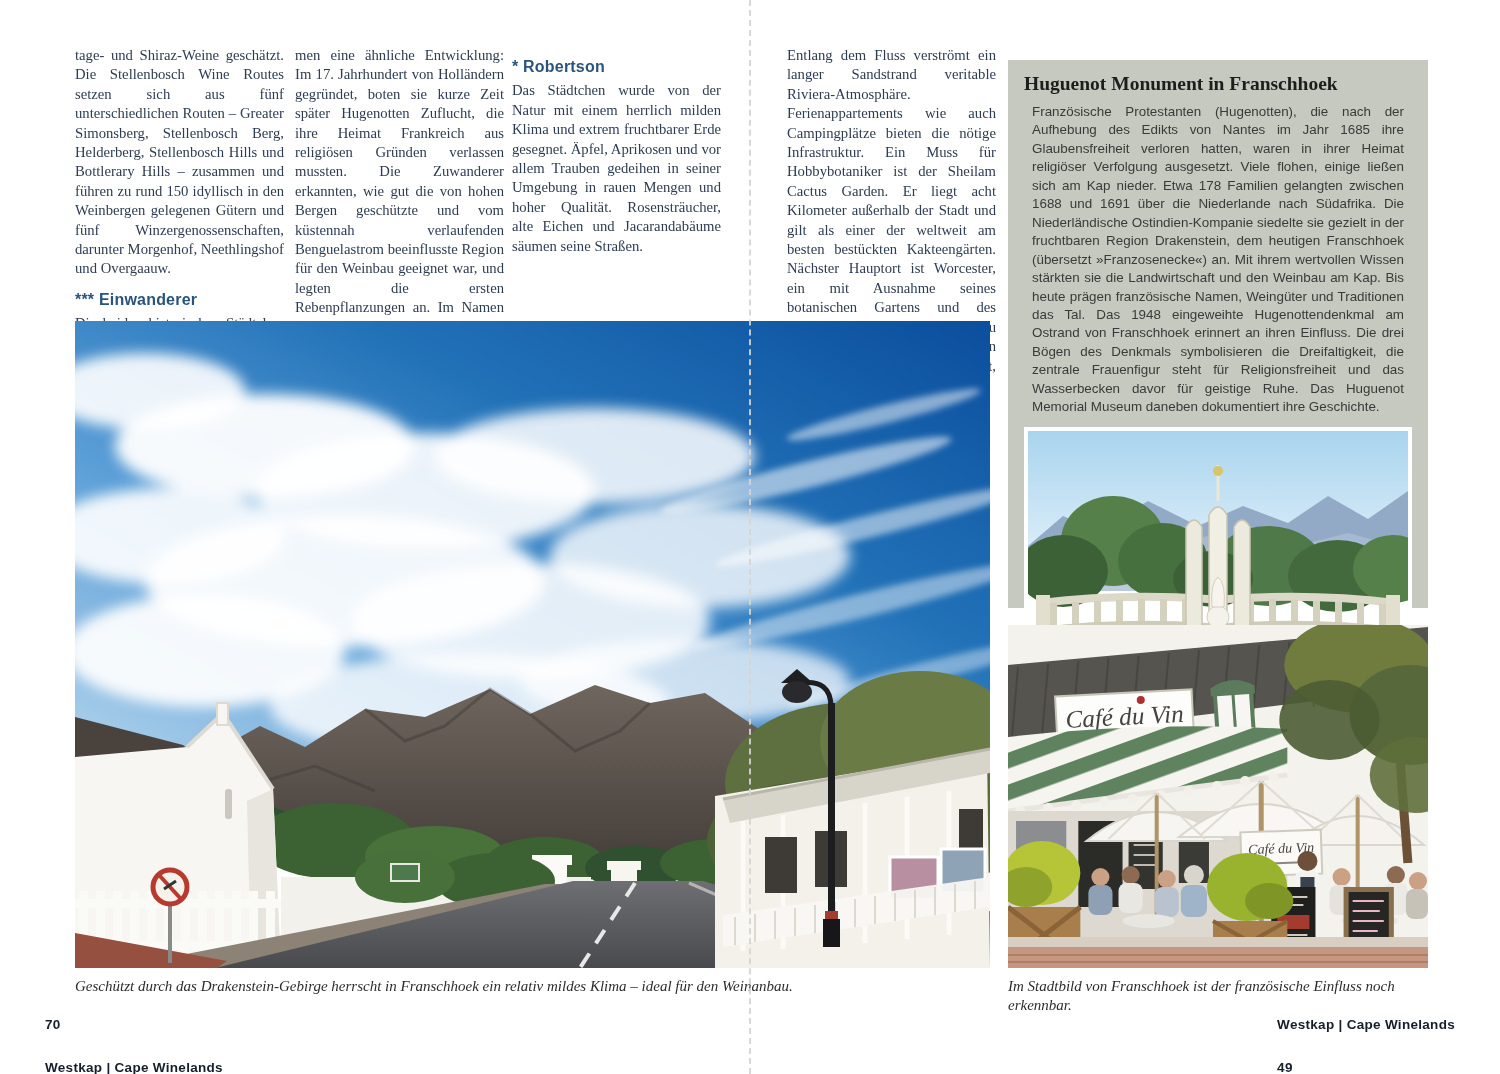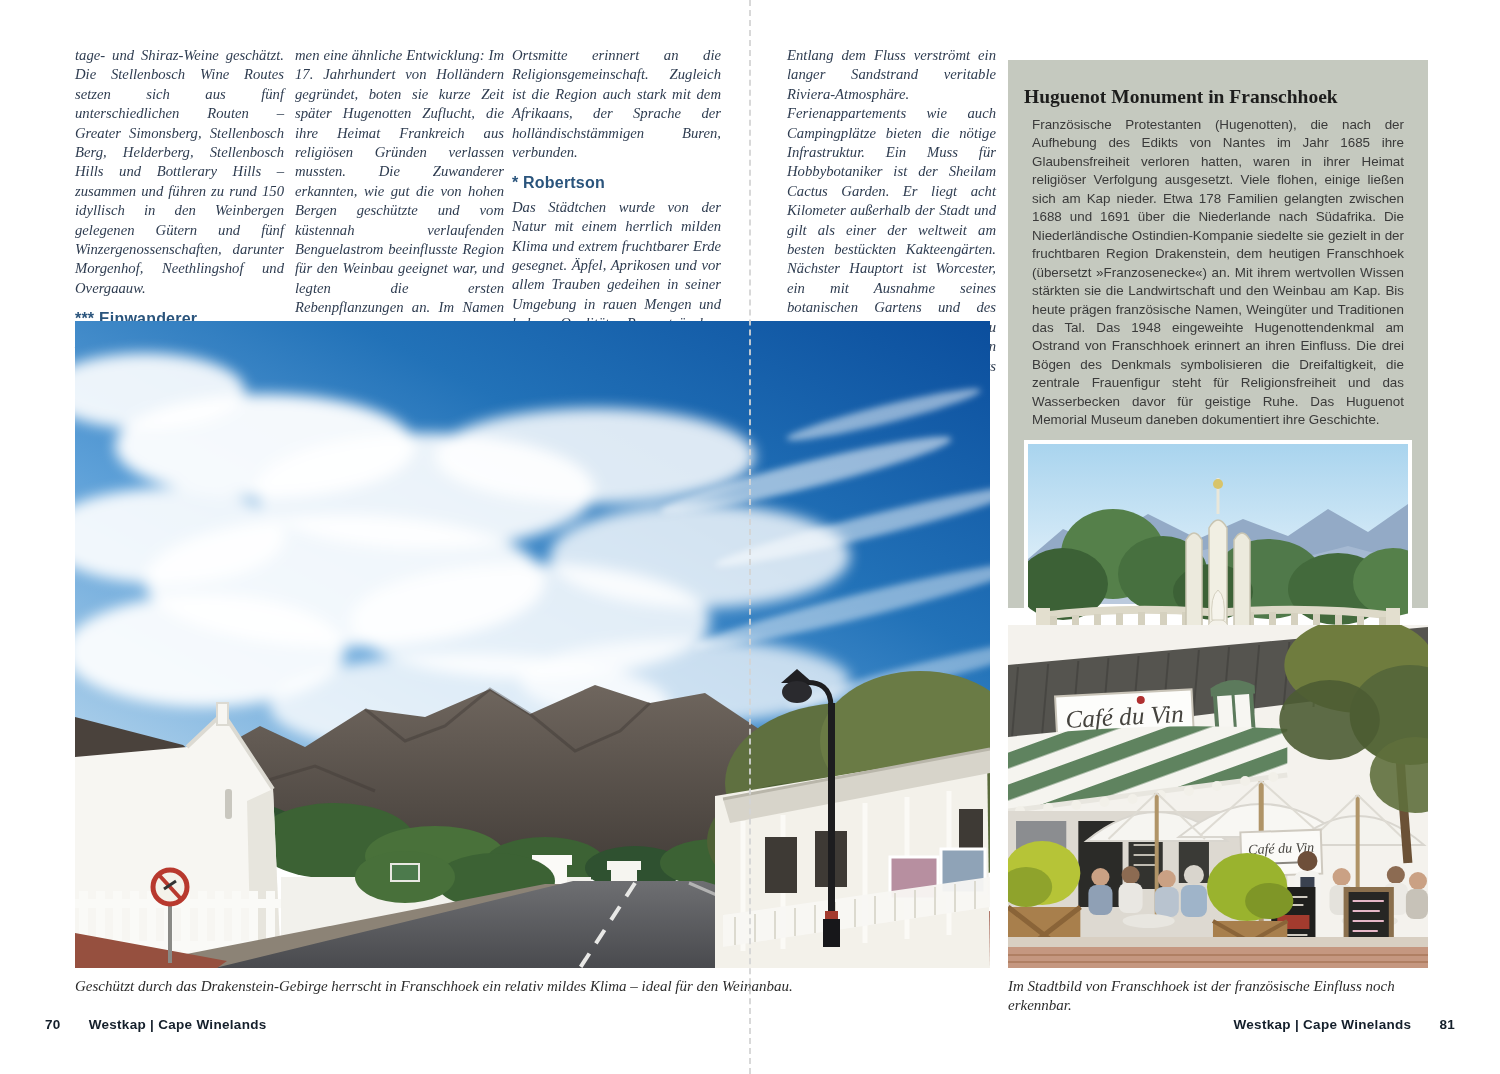--- a/index.html
+++ b/index.html
@@ -4,66 +4,65 @@
 <style>
   html,body{margin:0;padding:0;background:#ffffff;}
   .page{position:relative;width:1500px;height:1074px;background:#ffffff;overflow:hidden;
         font-family:"Liberation Serif",serif;}
   
   .fold{position:absolute;left:749px;top:0;height:1074px;width:0;
         border-left:2px dashed #d4d4d4;z-index:40;opacity:.9;}
   
   .col{position:absolute;top:46px;width:209px;font-size:14.7px;line-height:19.4px;
        color:#2e3c50;text-align:justify;}
-  .col p{margin:0;font-style:italic;}
+  .col p{margin:0;}
   #col1{left:75px;} #col2{left:295px;} #col3{left:512px;} #col4{left:787px;}
   .star-head{font-family:"Liberation Sans",sans-serif;font-weight:bold;font-size:16px;
        color:#2a547c;margin:11px 0 5px 0;text-align:left;letter-spacing:.2px;}
   
   .infobox{position:absolute;left:1008px;top:60px;width:420px;height:548px;
        background:#c5c9bf;box-sizing:border-box;padding:11px 16px 14px 16px;}
   .infobox h2{font-family:"Liberation Serif",serif;font-weight:bold;font-size:19.5px;
-       color:#1d1d1c;margin:15px 0 5px 0;}
+       color:#1d1d1c;margin:2px 0 5px 0;}
   .infobox .boxtext{font-family:"Liberation Sans",sans-serif;font-size:13.4px;
        line-height:18.45px;color:#3a3a3a;text-align:justify;margin:8px;}
   .infobox .photo-frame{margin-top:10px;background:#ffffff;padding:4px;}
   .infobox .photo-frame svg{display:block;width:100%;height:252px;}
   
   .photo-main{position:absolute;left:75px;top:321px;width:915px;height:647px;}
   .photo-main svg{display:block;width:100%;height:100%;}
   .photo-cafe{position:absolute;left:1008px;top:625px;width:420px;height:343px;}
   .photo-cafe svg{display:block;width:100%;height:100%;}
   
   .caption{position:absolute;font-style:italic;font-size:15px;line-height:19px;
        color:#2c2c2c;font-family:"Liberation Serif",serif;}
   #cap-left{left:75px;top:977px;width:760px;}
   #cap-right{left:1008px;top:977px;width:430px;}
   
   .footer{position:absolute;top:1017px;font-family:"Liberation Sans",sans-serif;
        font-weight:bold;font-size:13.5px;color:#141f2b;letter-spacing:.3px;
-       display:flex;gap:28px;align-items:baseline;}
+       display:flex;gap:28px;align-items:baseline;flex-direction:column;}
   #footer-left{left:45px;} #footer-right{right:45px;}
 </style>
 </head>
 <body>
 
 <div class="page">
 
   <div class="col" id="col1">
     <p>tage- und Shiraz-Weine geschätzt. Die Stellenbosch Wine Routes setzen sich aus fünf unterschiedlichen Routen – Greater Simonsberg, Stellenbosch Berg, Helderberg, Stellenbosch Hills und Bottlerary Hills – zusammen und führen zu rund 150 idyllisch in den Weinbergen gelegenen Gütern und fünf Winzergenossenschaften, darunter Morgenhof, Neethlingshof und Overgaauw.</p>
     <div class="star-head"><span>***</span> <span>Einwanderer</span></div>
     <p>Die beiden historischen Städtchen Stellenbosch und Franschhoek nah-</p>
   </div>
 
   <div class="col" id="col2">
     <p>men eine ähnliche Entwicklung: Im 17. Jahrhundert von Holländern gegründet, boten sie kurze Zeit später Hugenotten Zuflucht, die ihre Heimat Frankreich aus religiösen Gründen verlassen mussten. Die Zuwanderer erkannten, wie gut die von hohen Bergen geschützte und vom küstennah verlaufenden Benguelastrom beeinflusste Region für den Weinbau geeignet war, und legten die ersten Rebenpflanzungen an. Im Namen Franschhoek, »Franzosenwinkel«, ist die Erinnerung an die Einwanderer noch lebendig. Ein Denkmal in der</p>
   </div>
 
   <div class="col" id="col3">
-    <p>Ortsmitte erinnert an die Religionsgemeinschaft. Zugleich ist die Region auch stark mit dem Afrikaans, der Sprache der holländischstämmigen Buren, verbunden.</p>
     <div class="star-head"><span>*</span> <span>Robertson</span></div>
     <p>Das Städtchen wurde von der Natur mit einem herrlich milden Klima und extrem fruchtbarer Erde gesegnet. Äpfel, Aprikosen und vor allem Trauben gedeihen in seiner Umgebung in rauen Mengen und hoher Qualität. Rosensträucher, alte Eichen und Jacarandabäume säumen seine Straßen.</p>
   </div>
 
   <div class="col" id="col4">
     <p>Entlang dem Fluss verströmt ein langer Sandstrand veritable Riviera-Atmosphäre. Ferienappartements wie auch Campingplätze bieten die nötige Infrastruktur. Ein Muss für Hobbybotaniker ist der Sheilam Cactus Garden. Er liegt acht Kilometer außerhalb der Stadt und gilt als einer der weltweit am besten bestückten Kakteengärten. Nächster Hauptort ist Worcester, ein mit Ausnahme seines botanischen Gartens und des Kleinplasie Farm Museum, das zu einer Zeitreise in den bäuerlichen Alltag des 18. Jahrhunderts einlädt, wenig attraktiver Ort.</p>
   </div>
 
   <div class="photo-main">
     <svg viewBox="0 0 915 647" preserveAspectRatio="none">
@@ -484,17 +483,17 @@
 
   <div class="caption" id="cap-right">Im Stadtbild von Franschhoek ist der französische Einfluss noch erkennbar.</div>
   <div class="caption" id="cap-left">Geschützt durch das Drakenstein-Gebirge herrscht in Franschhoek ein relativ mildes Klima – ideal für den Weinanbau.</div>
 
   <div class="footer" id="footer-left">
     <span>70</span>
     <span>Westkap | Cape Winelands</span>
   </div>
   <div class="footer" id="footer-right">
     <span>Westkap | Cape Winelands</span>
-    <span>81</span>
+    <span>49</span>
   </div>
 
   <div class="fold"></div>
 </div>
 
 </body></html>

